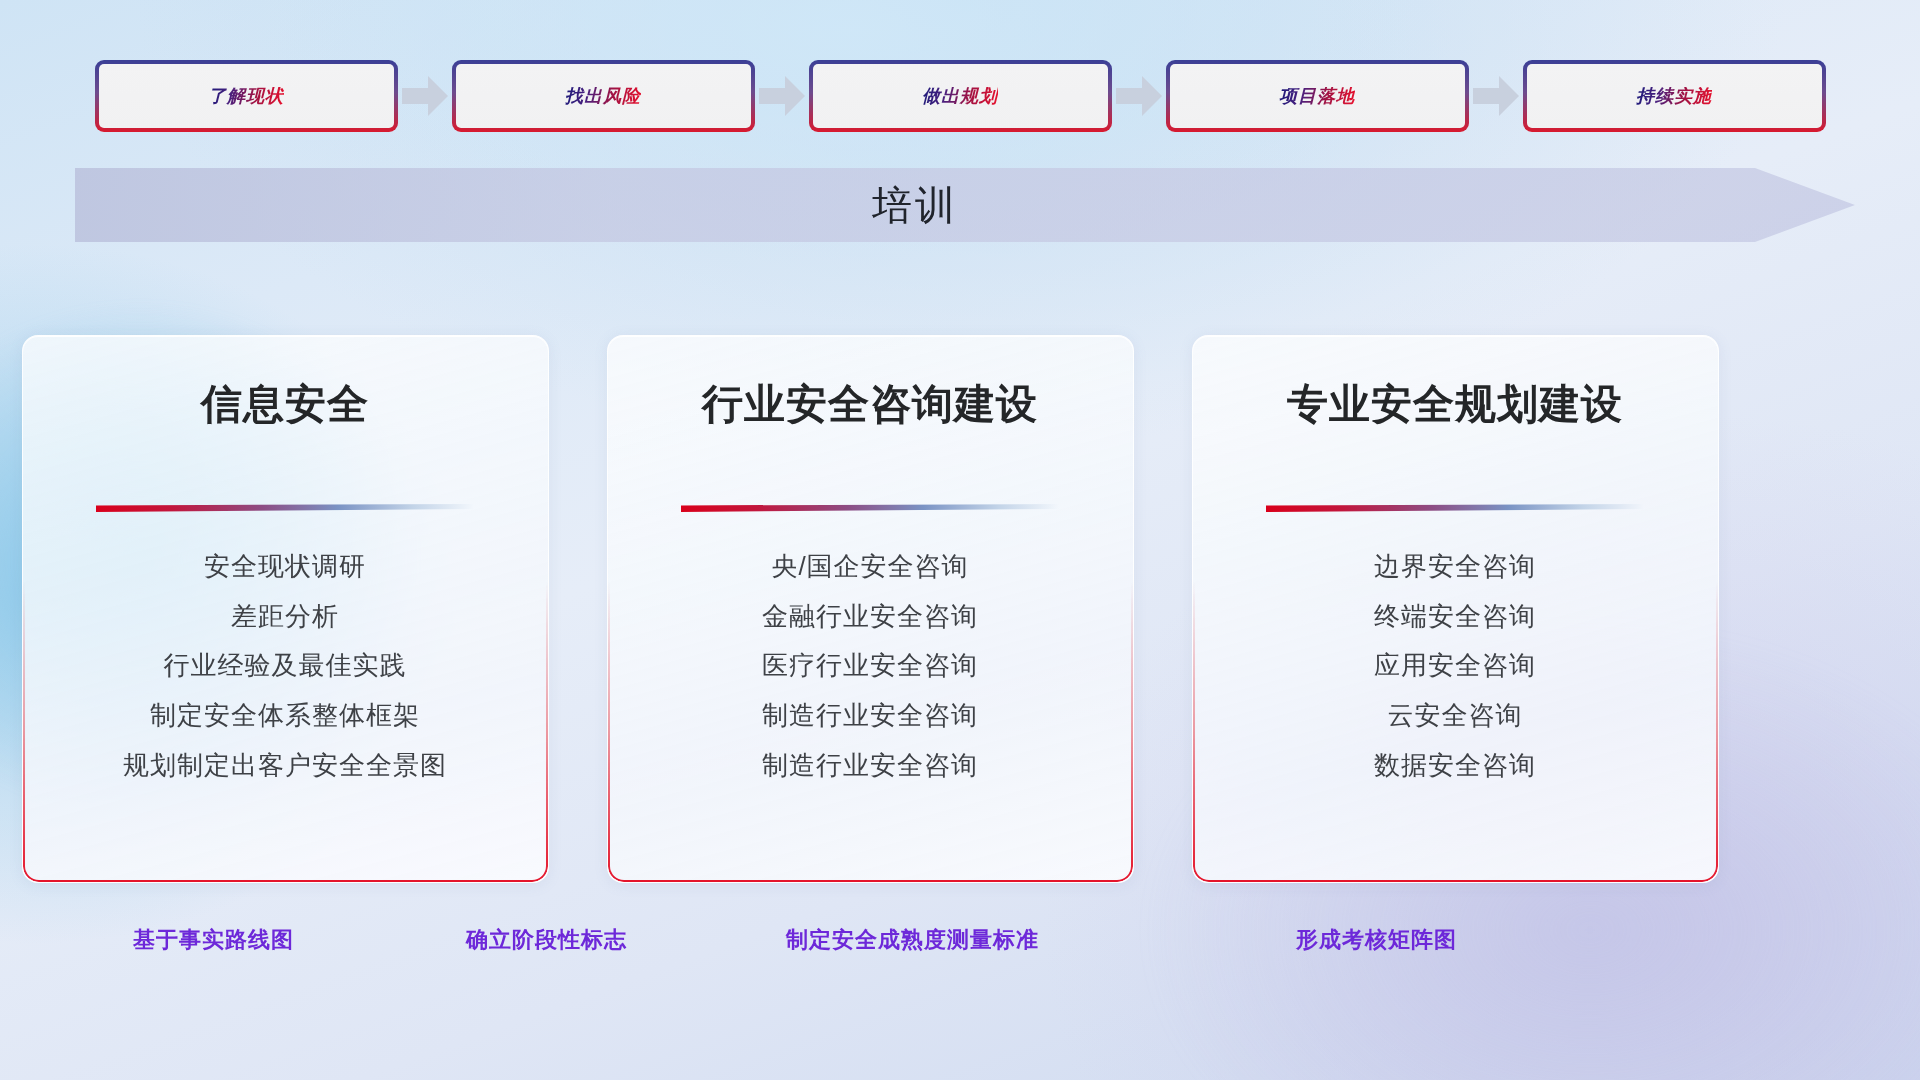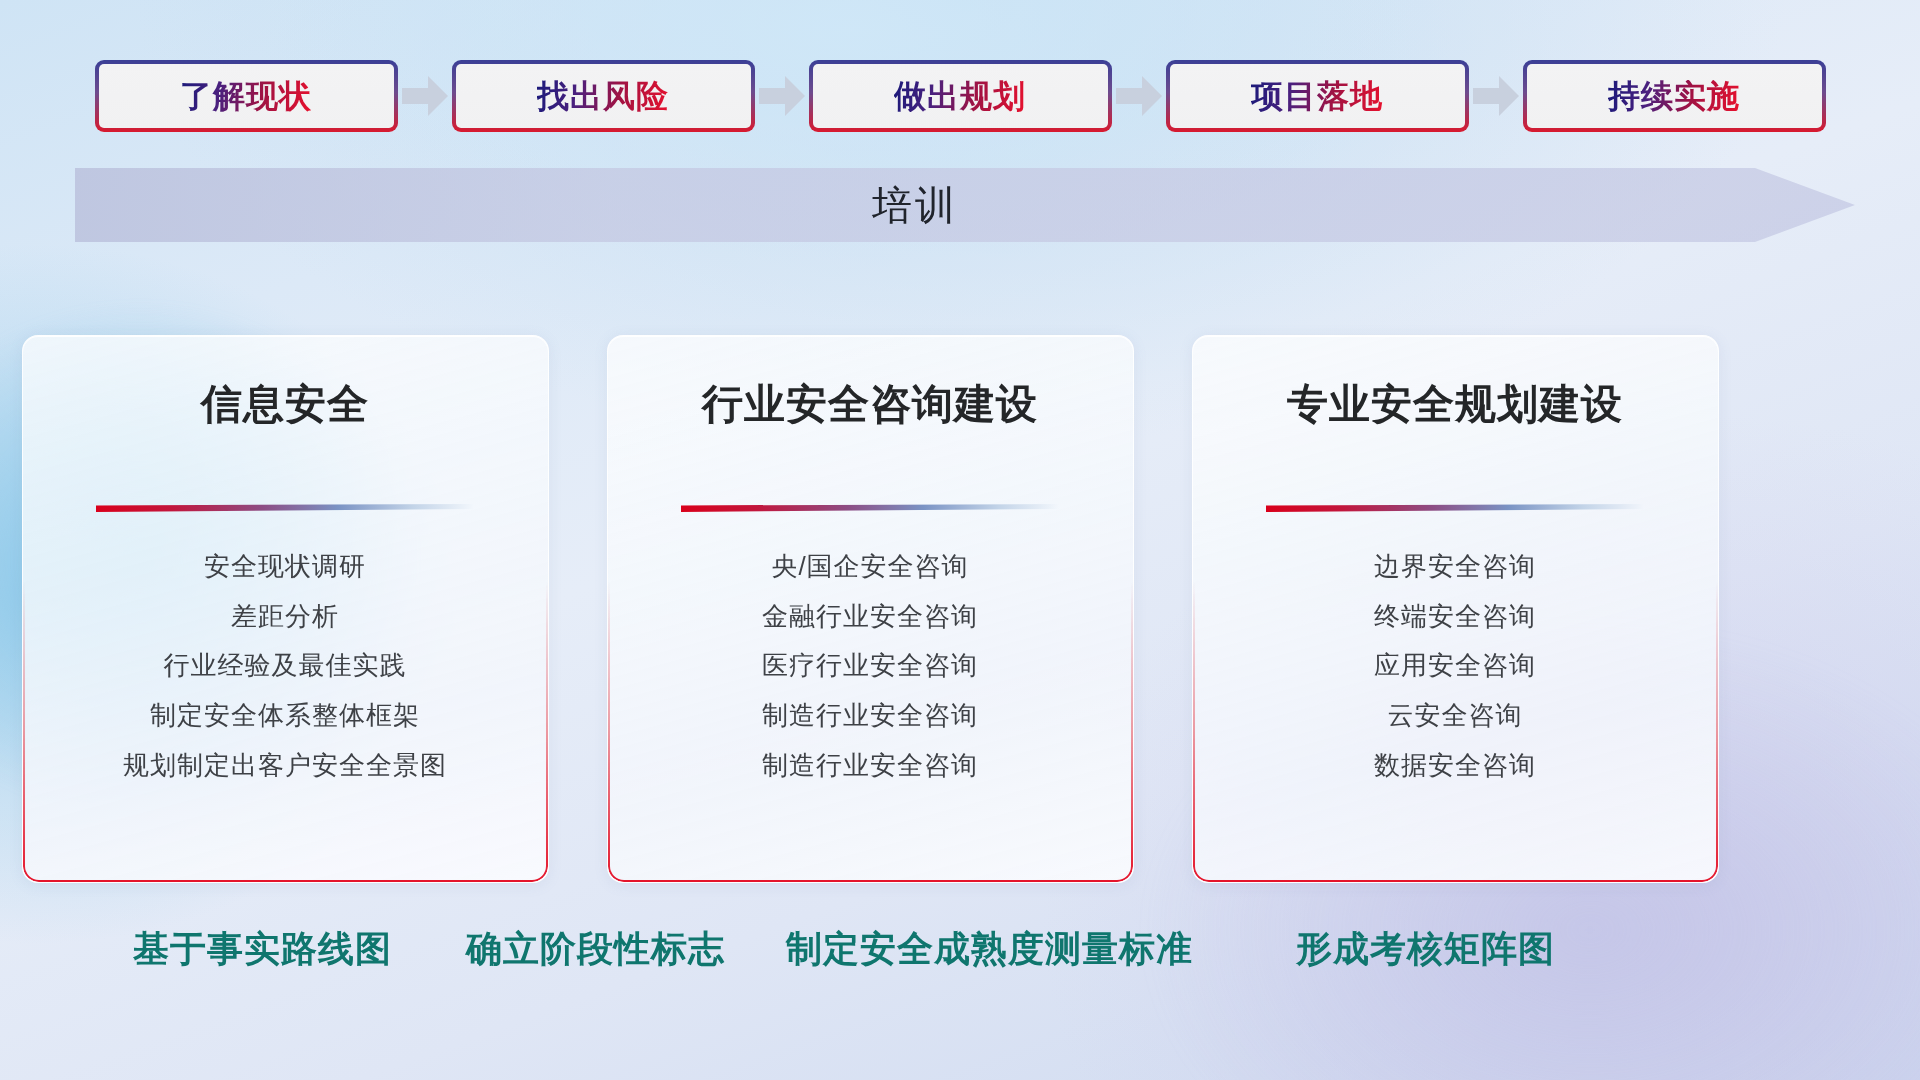--- a/index.html
+++ b/index.html
@@ -41,25 +41,26 @@
     background:#f2f2f3;
     display:flex; align-items:center; justify-content:center;
     position:relative;
     padding:2px;
     background-image: linear-gradient(#f3f3f4,#f1f1f2), linear-gradient(180deg,#3b3f96 0%, #6d4b8e 45%, #d8192e 100%);
     background-origin: border-box;
     background-clip: content-box, border-box;
     border:2px solid transparent;
   }
   .step-label {
-    font-size:32px; font-weight:700; letter-spacing:1px;
+    font-size:18px; font-weight:700; letter-spacing:1px;
     background: linear-gradient(100deg, #1b1a7a 0%, #4a207e 30%, #a01243 62%, #e8112d 100%);
     -webkit-background-clip: text; background-clip:text;
     -webkit-text-fill-color: transparent; color:transparent;
     line-height:1;
+    font-style:italic;
   }
   .step-arrow {
     width:54px; height:72px; display:flex; align-items:center; justify-content:center;
   }
   .step-arrow svg { display:block; }
 
   
   #training-banner {
     position:absolute; left:75px; top:168px; width:1780px; height:74px;padding-left:11px;
   }
@@ -123,21 +124,21 @@
   .card-list-item {
     font-size:26px; color:#3e4146; letter-spacing:1px; line-height:1.45; text-align:center;
   }
 
   
   #footer-captions {
     position:absolute; left:0; top:925px; width:1920px; height:60px;
   }
   .footer-caption {
     position:absolute; top:0;
-    font-size:36px; font-weight:700; color:#0f766e; letter-spacing:1px; white-space:nowrap;
+    font-size:22px; font-weight:700; color:#6d28d9; letter-spacing:1px; white-space:nowrap;
   }
   #footer-caption-0 { left:133px; }
   #footer-caption-1 { left:466px; }
   #footer-caption-2 { left:786px; }
   #footer-caption-3 { left:1296px; }
 </style>
 </head>
 <body>
 
 <div class="bg-wash" id="wash-top"></div>

